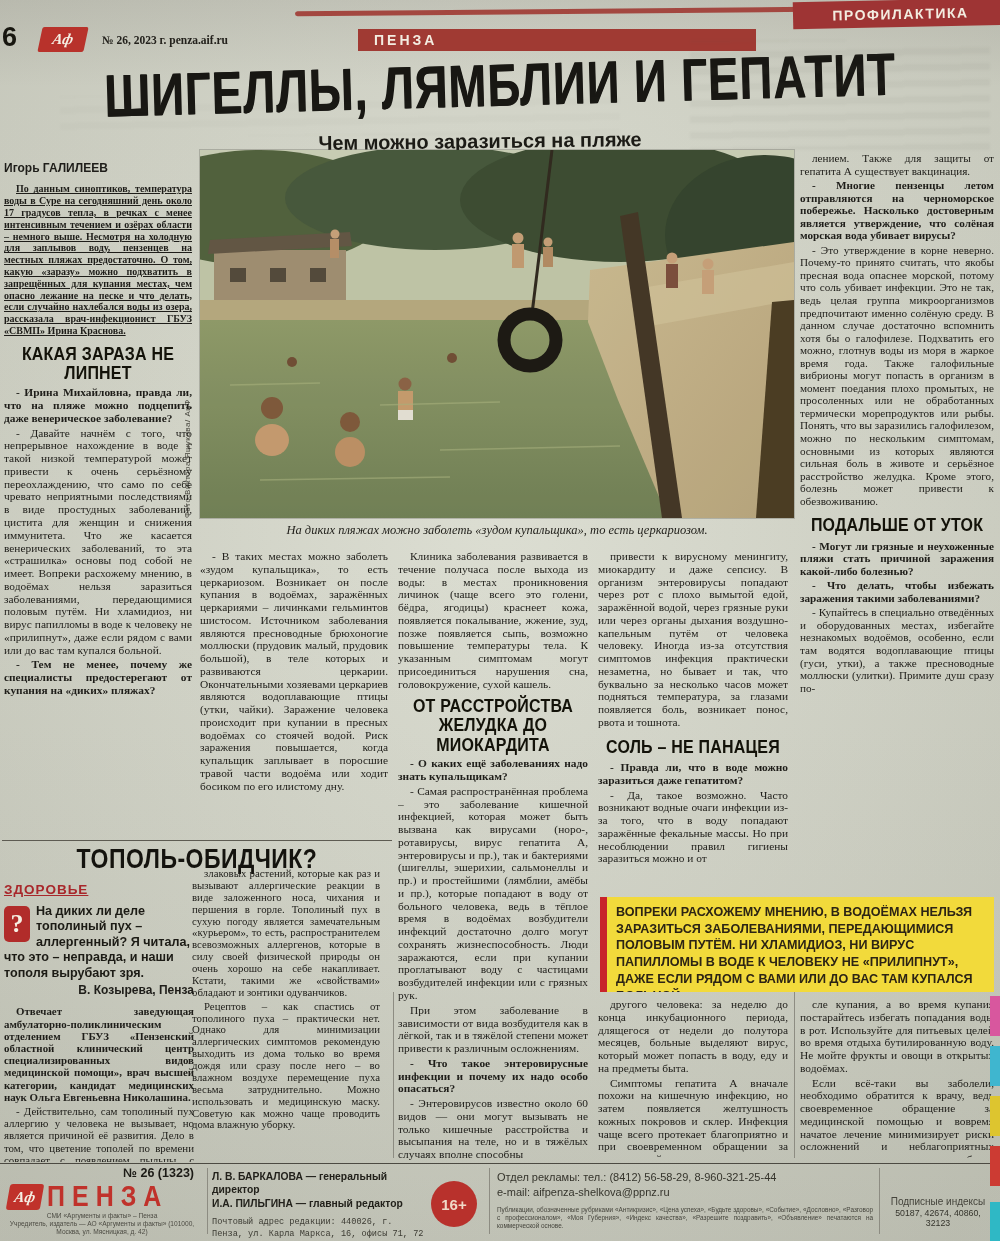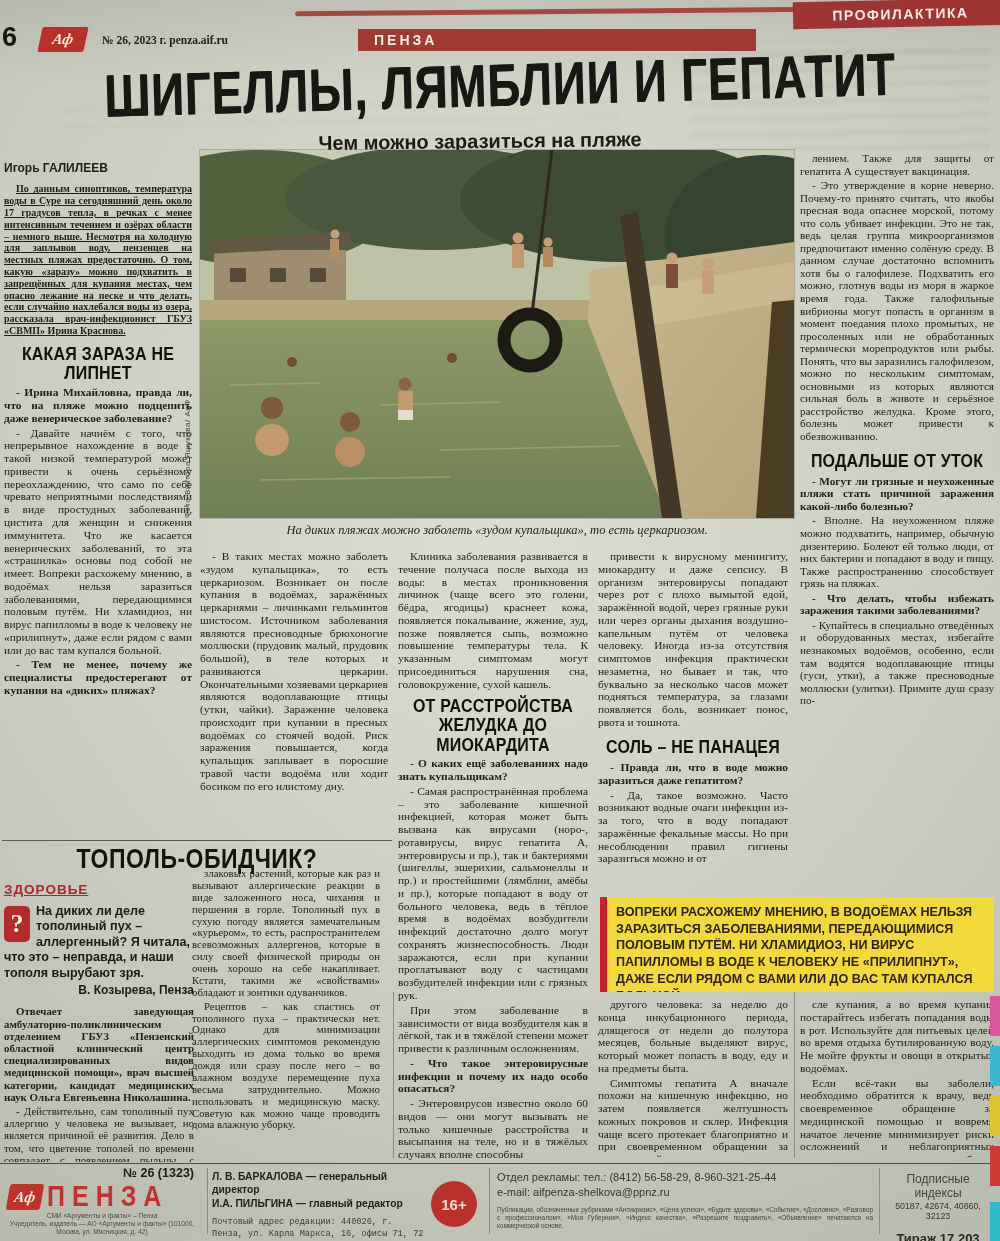--- a/index.html
+++ b/index.html
@@ -86,21 +86,21 @@
   .f-center .ln{font-family:"Liberation Sans",sans-serif;font-weight:700;font-size:10.3px;color:#22211b;line-height:1.3;}
   .f-center .post{font-family:Liberation Mono, monospace;font-size:8.6px;color:#3c3b33;margin-top:7px;line-height:1.35;}
   .age{position:absolute;left:431px;top:1181px;width:46px;height:46px;border-radius:50%;background:#b8312c;
     color:#f0d9c8;font-family:"Liberation Sans",sans-serif;font-weight:700;font-size:15px;
     display:flex;align-items:center;justify-content:center;}
   .f-ads{position:absolute;left:497px;top:1170px;width:376px;}
   .f-ads .ln{font-family:"Liberation Sans",sans-serif;font-size:11px;color:#35342c;line-height:1.35;}
   .f-ads .note{font-family:"Liberation Sans",sans-serif;font-size:6.4px;color:#45443c;margin-top:6px;
     line-height:1.3;text-align:justify;}
   .f-right{position:absolute;left:884px;top:1172px;width:108px;text-align:center;}
-  .f-right .lbl{font-family:"Liberation Sans",sans-serif;font-size:12px;color:#45443c;}
+  .f-right .lbl{font-family:"Liberation Sans",sans-serif;font-size:10px;color:#45443c;margin-top:24px;}
   .f-right .idx{font-family:"Liberation Sans",sans-serif;font-size:8.8px;color:#35342c;margin-top:1px;}
   .f-right .tir{font-family:"Liberation Sans",sans-serif;font-weight:700;font-size:13px;color:#2a2922;margin-top:10px;}
   .chip{position:absolute;right:0;width:10px;height:40px;}
 </style>
 </head>
 <body>
 
 <div class="paper">
 
   <div class="topline"></div>
@@ -208,24 +208,24 @@
 
   <div class="col" style="left:598px;top:550px;width:190px;height:344px;">
     <p>привести к вирусному менингиту, миокардиту и даже сепсису. В организм энтеровирусы попадают через рот с плохо вымытой едой, заражённой водой, через грязные руки или через органы дыхания воздушно-капельным путём от человека человеку. Иногда из-за отсутствия симптомов инфекция практически незаметна, но бывает и так, что буквально за несколько часов может подняться температура, за глазами появляется боль, возникает понос, рвота и тошнота.</p>
     <p class="sec-h">СОЛЬ – НЕ ПАНАЦЕЯ</p>
     <p class="q">- Правда ли, что в воде можно заразиться даже гепатитом?</p>
     <p>- Да, такое возможно. Часто возникают водные очаги инфекции из-за того, что в воду попадают заражённые фекальные массы. Но при несоблюдении правил гигиены заразиться можно и от</p>
   </div>
 
   <div class="col" style="left:800px;top:152px;width:194px;height:742px;font-size:11.2px;">
     <p>лением. Также для защиты от гепатита А существует вакцинация.</p>
+    <p class="q">- Многие пензенцы летом отправляются на черноморское побережье. Насколько достоверным является утверждение, что солёная морская вода убивает вирусы?</p>
     <p>- Это утверждение в корне неверно. Почему-то принято считать, что якобы пресная вода опаснее морской, потому что соль убивает инфекции. Это не так, ведь целая группа микроорганизмов предпочитают именно солёную среду. В данном случае достаточно вспомнить хотя бы о галофилезе. Подхватить его можно, глотнув воды из моря в жаркое время года. Также галофильные вибрионы могут попасть в организм в момент поедания плохо промытых, не просоленных или не обработанных термически морепродуктов или рыбы. Понять, что вы заразились галофилезом, можно по нескольким симптомам, основными из которых являются сильная боль в животе и серьёзное расстройство желудка. Кроме этого, болезнь может привести к обезвоживанию.</p>
     <p class="sec-h">ПОДАЛЬШЕ ОТ УТОК</p>
     <p class="q">- Могут ли грязные и неухоженные пляжи стать причиной заражения какой-либо болезнью?</p>
-    <p>- Вполне. На неухоженном пляже можно подхватить, например, обычную дизентерию. Болеют ей только люди, от них бактерии и попадают в воду и пищу. Также распространению способствует грязь на пляжах.</p>
     <p class="q">- Что делать, чтобы избежать заражения такими заболеваниями?</p>
     <p>- Купайтесь в специально отведённых и оборудованных местах, избегайте незнакомых водоёмов, особенно, если там водятся водоплавающие птицы (гуси, утки), а также пресноводные моллюски (улитки). Примите душ сразу по-</p>
   </div>
 
   <div class="callout">
     <div class="bar"></div>
     <p>ВОПРЕКИ РАСХОЖЕМУ МНЕНИЮ, В ВОДОЁМАХ НЕЛЬЗЯ ЗАРАЗИТЬСЯ ЗАБОЛЕВАНИЯМИ, ПЕРЕДАЮЩИМИСЯ ПОЛОВЫМ ПУТЁМ. НИ ХЛАМИДИОЗ, НИ ВИРУС ПАПИЛЛОМЫ В ВОДЕ К ЧЕЛОВЕКУ НЕ «ПРИЛИПНУТ», ДАЖЕ ЕСЛИ РЯДОМ С ВАМИ ИЛИ ДО ВАС ТАМ КУПАЛСЯ БОЛЬНОЙ.</p>
   </div>
 
   <div class="col" style="left:598px;top:998px;width:190px;height:160px;">

